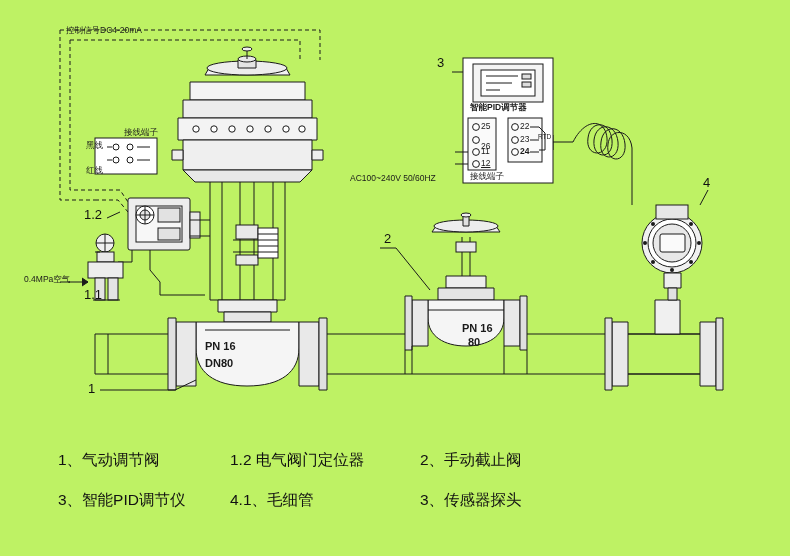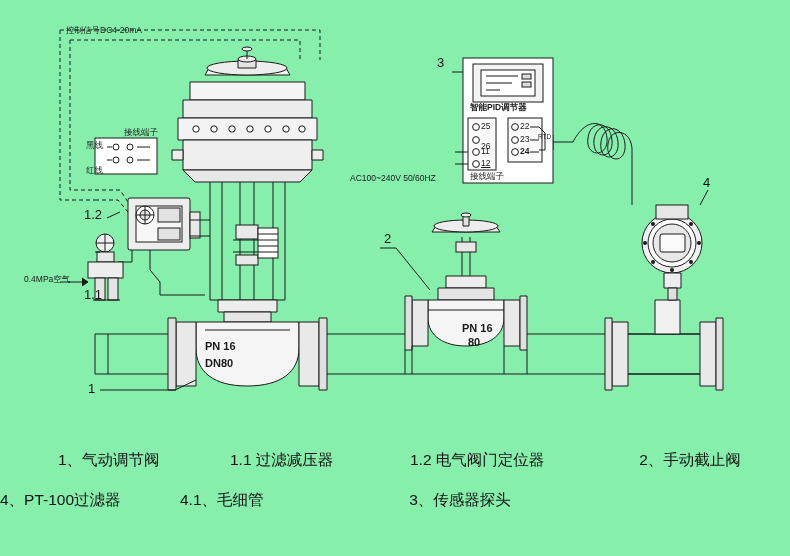--- a/index.html
+++ b/index.html
@@ -7,21 +7,21 @@
     padding: 0;
     background: #ffffff;
   }
   body {
     font-family: "Liberation Sans", sans-serif;
   }
   #page {
     position: relative;
     width: 790px;
     height: 556px;
-    background: #86efac;
+    background: #bef264;
     overflow: hidden;
   }
   #diagram-svg {
     position: absolute;
     left: 0;
     top: 0;
     width: 790px;
     height: 556px;
   }
   .lbl {
@@ -47,21 +47,21 @@
   .legend-row.r1 { top: 12px; }
   .legend-row.r2 { top: 52px; }
   .legend-cell {
     font-size: 15.5px;
     color: #111111;
     white-space: nowrap;
   }
   .legend-cell.c1 { width: 172px; padding-left: 58px; }
   .legend-cell.c2 { width: 180px; }
   .legend-cell.c3 { width: 190px; }
-  .legend-cell.c4 { width: 180px; text-align: center; }
+  .legend-cell.c4 { width: 180px; }
   .num-callout {
     font-size: 13px;
     color: #111111;
   }
   .tiny {
     font-size: 8.5px;
   }
   .bold-small {
     font-size: 11px;
     font-weight: bold;
@@ -336,24 +336,23 @@
   <div class="lbl num-callout" style="left:88px; top:382px;">1</div>
   <div class="lbl num-callout" style="left:384px; top:232px;">2</div>
   <div class="lbl num-callout" style="left:437px; top:56px;">3</div>
   <div class="lbl num-callout" style="left:703px; top:176px;">4</div>
   <div class="lbl num-callout" style="left:84px; top:288px;">1.1</div>
   <div class="lbl num-callout" style="left:84px; top:208px;">1.2</div>
 
   <div class="legend">
     <div class="legend-row r1">
       <div class="legend-cell c1">1、气动调节阀</div>
-      <div class="legend-cell c2">1.1 过滤减压器</div>
       <div class="legend-cell c3">1.2 电气阀门定位器</div>
       <div class="legend-cell c4">2、手动截止阀</div>
     </div>
     <div class="legend-row r2">
-      <div class="legend-cell c2">4、PT-100过滤器</div>
+      <div class="legend-cell c1">3、智能PID调节仪</div>
       <div class="legend-cell c3">4.1、毛细管</div>
       <div class="legend-cell c4">3、传感器探头</div>
     </div>
   </div>
 
 </div>
 
 </body></html>

